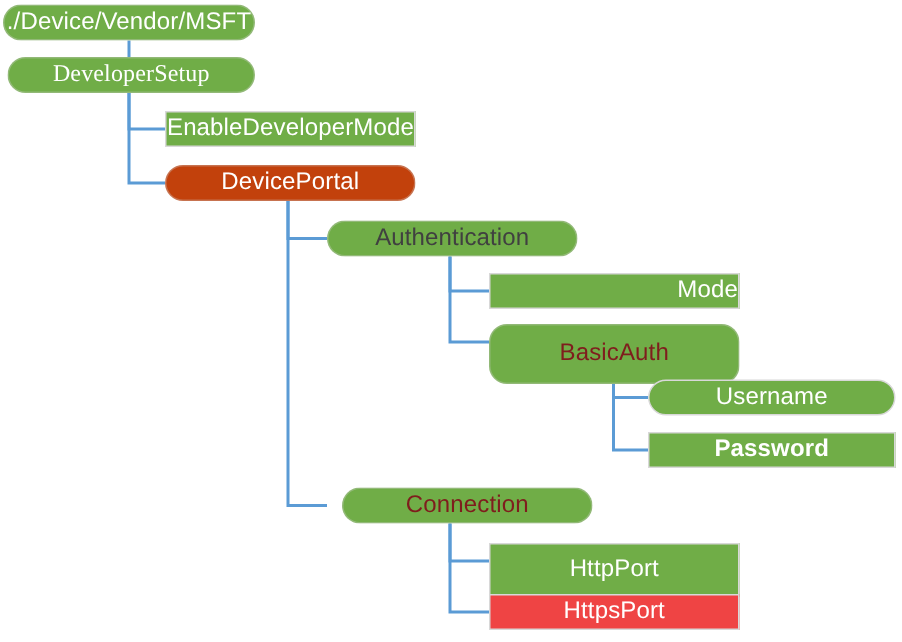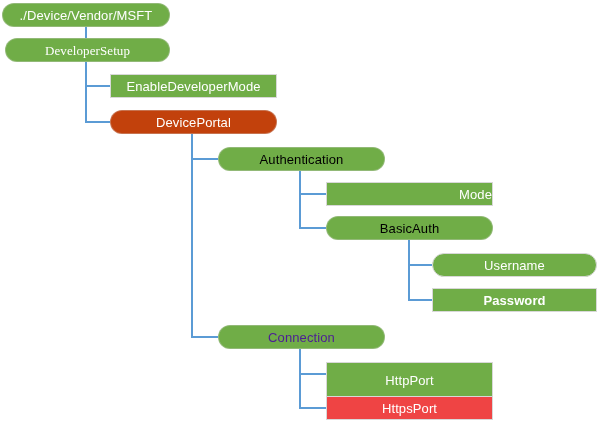--- a/index.html
+++ b/index.html
@@ -25,21 +25,21 @@
     width: 601px;
     height: 428px;
     pointer-events: none;
   }
   .node {
     position: absolute;
     box-sizing: border-box;
     background: #70AD47;
     border: 1px solid #D0D0D0;
     color: #FFFFFF;
-    font-size: 13px;
+    font-size: 16px;
     line-height: 1;
     display: flex;
     align-items: center;
     justify-content: center;
     text-align: center;
     white-space: nowrap;
     letter-spacing: 0.1px;
     z-index: 2;
   }
   .node.rounded {
@@ -71,42 +71,42 @@
       <path d="M 300,349 L 300,374 L 326,374" fill="none" stroke="#5B9BD5" stroke-width="2" stroke-linecap="butt" stroke-linejoin="miter"></path>
       <path d="M 300,349 L 300,408 L 326,408" fill="none" stroke="#5B9BD5" stroke-width="2" stroke-linecap="butt" stroke-linejoin="miter"></path>
     </svg>
   <div id="node-layer">
       <div class="node rounded" style="left: 2px; top: 3px; width: 168px; height: 24px; background: rgb(112, 173, 71); color: rgb(255, 255, 255);">
         <span class="node-label">./Device/Vendor/MSFT</span>
       </div>
       <div class="node rounded" style="left: 5px; top: 38px; width: 165px; height: 24px; background: rgb(112, 173, 71); color: rgb(255, 255, 255); font-family: Liberation Serif, serif;">
         <span class="node-label">DeveloperSetup</span>
       </div>
-      <div class="node rect" style="left: 110px; top: 74px; width: 167px; height: 24px; background: rgb(112, 173, 71); color: rgb(255, 255, 255);">
+      <div class="node rect" style="left: 110px; top: 74px; width: 167px; height: 24px; background: rgb(112, 173, 71); color: rgb(255, 255, 255); justify-content: flex-end;">
         <span class="node-label">EnableDeveloperMode</span>
       </div>
       <div class="node rounded" style="left: 110px; top: 110px; width: 167px; height: 24px; background: #c2410c; color: rgb(255, 255, 255);">
         <span class="node-label">DevicePortal</span>
       </div>
-      <div class="node rounded" style="left: 218px; top: 147px; width: 167px; height: 24px; background: rgb(112, 173, 71); color: #000000;">
+      <div class="node rounded" style="left: 218px; top: 147px; width: 167px; height: 24px; background: rgb(112, 173, 71); color: #404040;">
         <span class="node-label">Authentication</span>
       </div>
       <div class="node rect" style="left: 326px; top: 182px; width: 167px; height: 24px; background: rgb(112, 173, 71); color: rgb(255, 255, 255); justify-content: flex-end;">
         <span class="node-label">Mode</span>
       </div>
-      <div class="node rounded" style="left: 326px; top: 216px; width: 167px; height: 24px; background: rgb(112, 173, 71); color: #000000;">
+      <div class="node rounded" style="left: 326px; top: 216px; width: 167px; height: 40px; background: rgb(112, 173, 71); color: #7f1d1d;">
         <span class="node-label">BasicAuth</span>
       </div>
       <div class="node rect" style="left: 432px; top: 253px; width: 165px; height: 24px; background: rgb(112, 173, 71); color: rgb(255, 255, 255); border-radius: 12px;">
         <span class="node-label">Username</span>
       </div>
       <div class="node rect" style="left: 432px; top: 288px; width: 165px; height: 24px; background: rgb(112, 173, 71); color: rgb(255, 255, 255); font-weight: bold;">
         <span class="node-label">Password</span>
       </div>
-      <div class="node rounded" style="left: 218px; top: 325px; width: 167px; height: 24px; background: rgb(112, 173, 71); color: #4c1d95;">
+      <div class="node rounded" style="left: 228px; top: 325px; width: 167px; height: 24px; background: rgb(112, 173, 71); color: #7f1d1d;">
         <span class="node-label">Connection</span>
       </div>
       <div class="node rect" style="left: 326px; top: 362px; width: 167px; height: 36px; background: rgb(112, 173, 71); color: rgb(255, 255, 255);">
         <span class="node-label">HttpPort</span>
       </div>
       <div class="node rect" style="left: 326px; top: 396px; width: 167px; height: 24px; background: #ef4444; color: rgb(255, 255, 255);">
         <span class="node-label">HttpsPort</span>
       </div>
     </div>
 </div>

